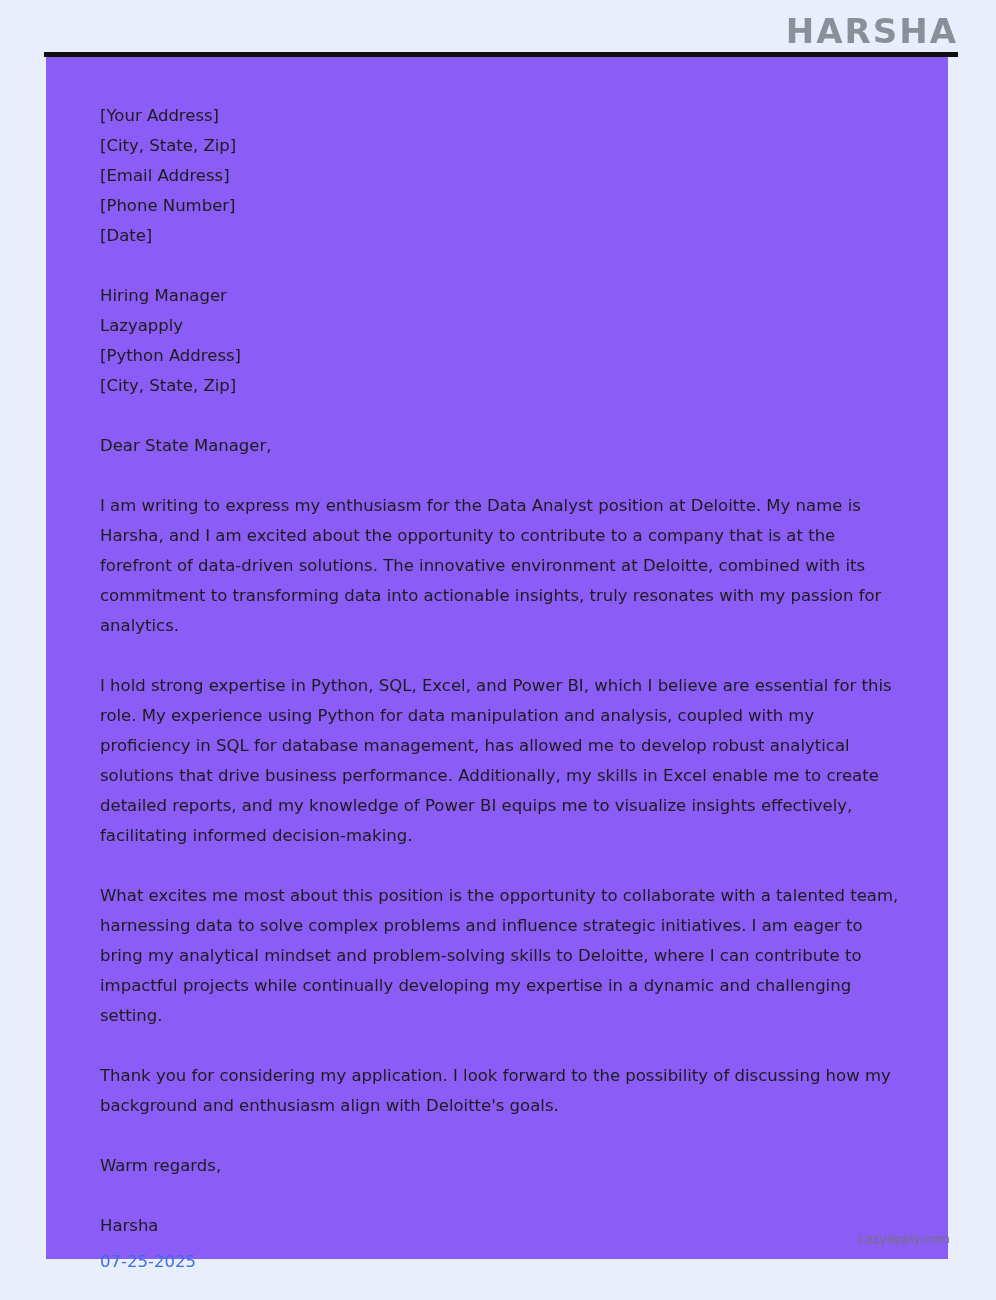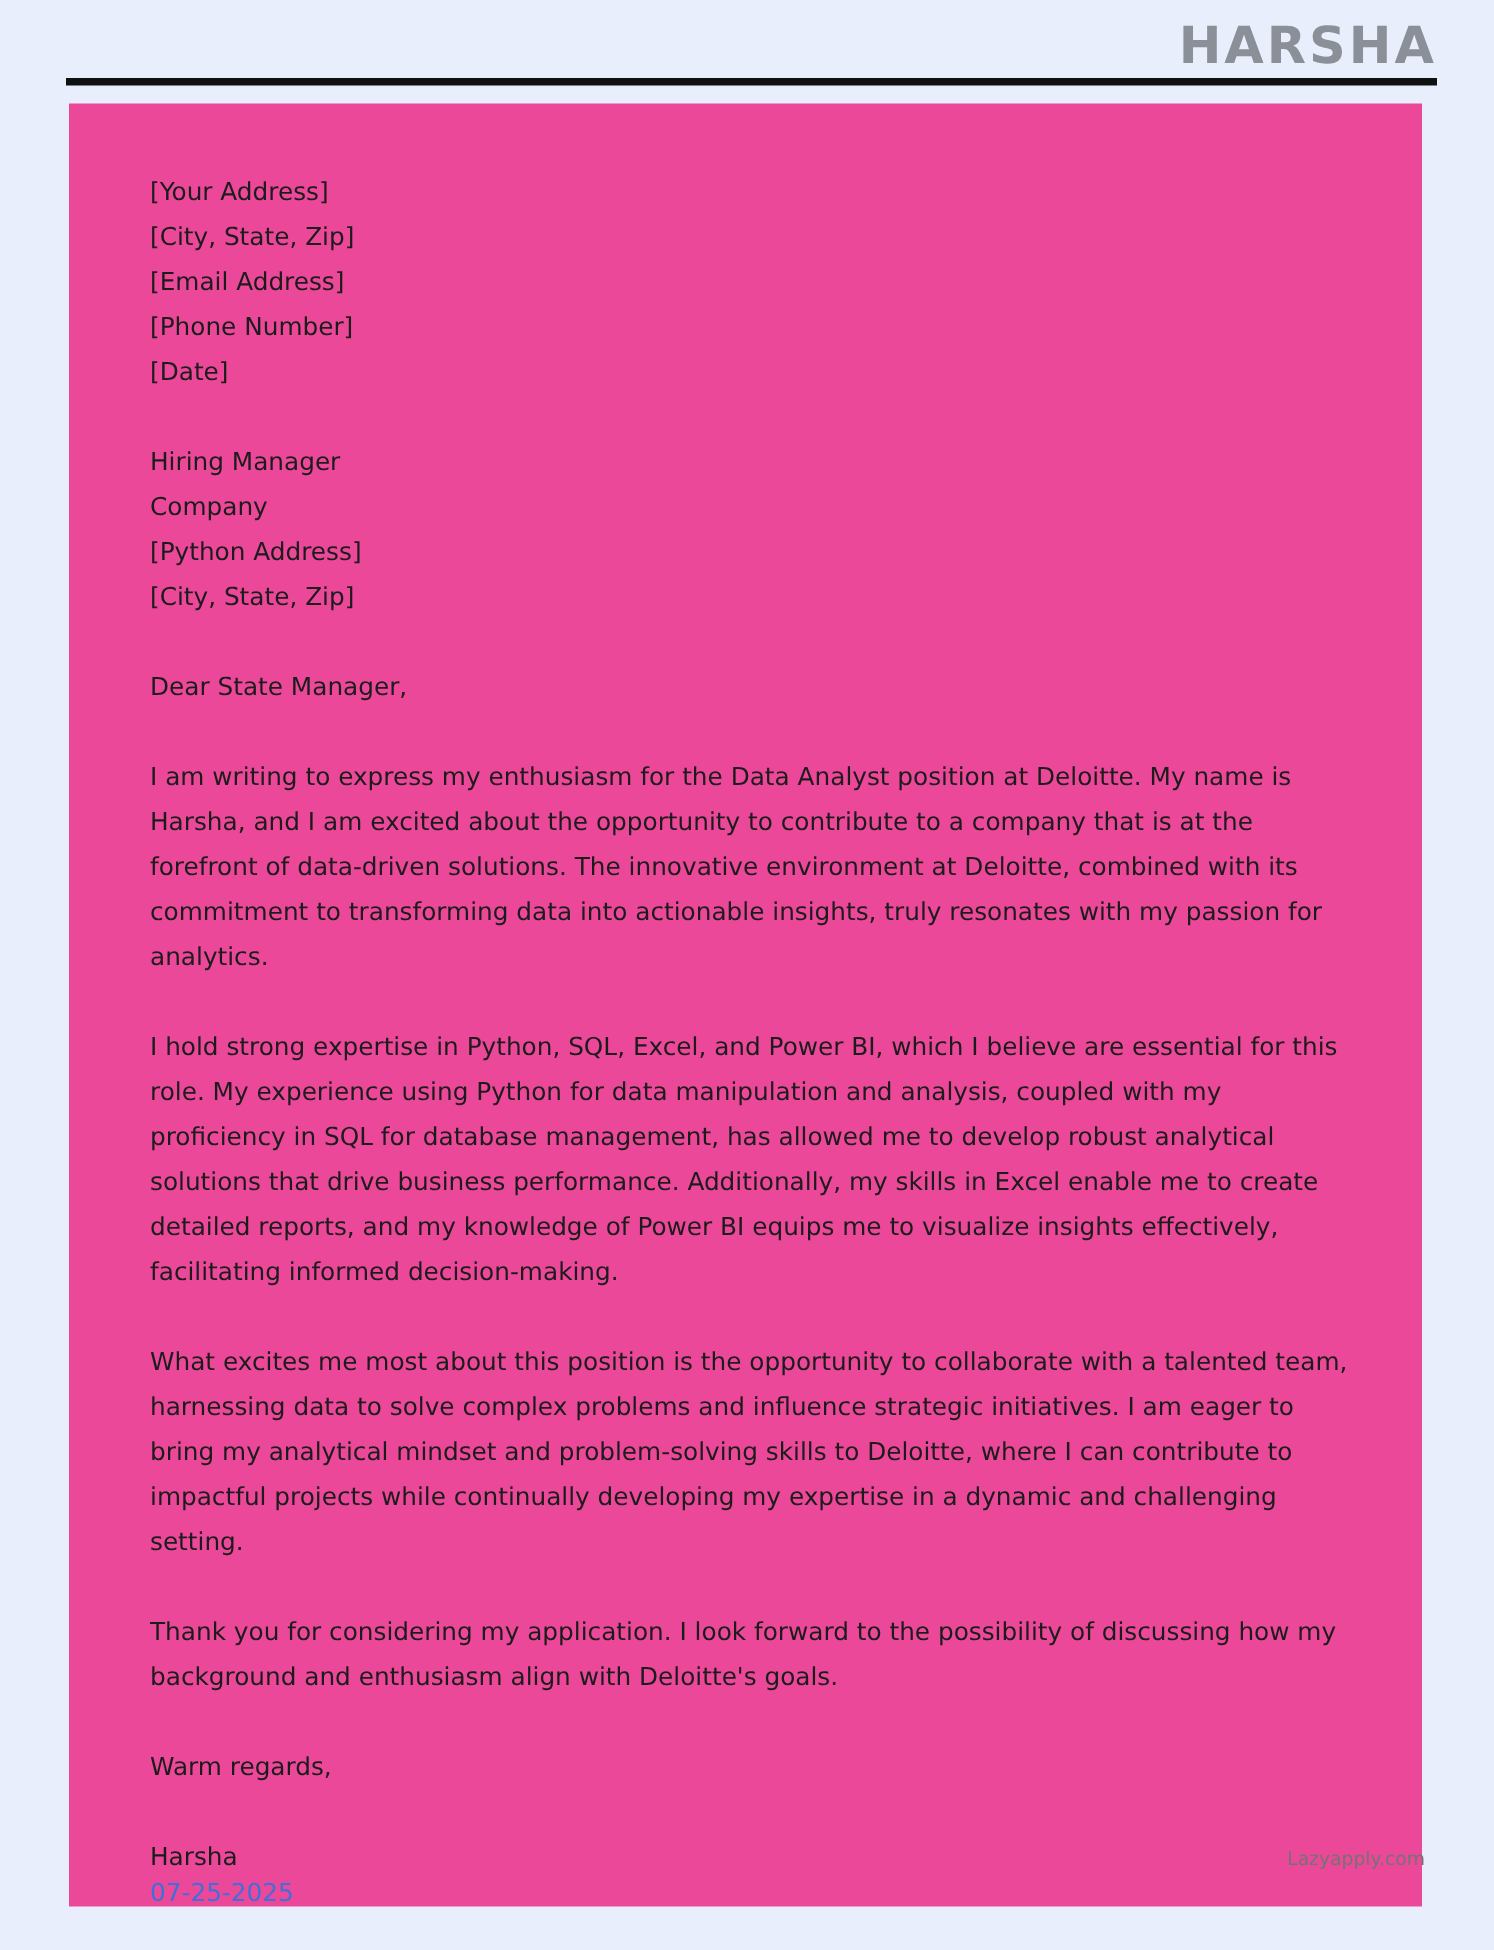--- a/index.html
+++ b/index.html
@@ -38,23 +38,22 @@
     right: 38px;
     height: 5px;
     background: #101010;
   }
   .sheet {
     position: absolute;
     top: 57px;
     left: 46px;
     width: 902px;
     height: 1202px;
-    background: #ec4899;
+    background: #8b5cf6;
     box-sizing: border-box;
-    margin-top: 12px;
   }
   .body-text {
     position: absolute;
     top: 44px;
     left: 54px;
     width: 800px;
     font-size: 16.5px;
     line-height: 30px;
     color: #1c1c1c;
   }
@@ -105,21 +104,21 @@
         <div class="addr-line">[City, State, Zip]</div>
         <div class="addr-line">[Email Address]</div>
         <div class="addr-line">[Phone Number]</div>
         <div class="addr-line">[Date]</div>
       </div>
 
       <div class="blank"></div>
 
       <div>
         <div class="addr-line">Hiring Manager</div>
-        <div class="addr-line">Company</div>
+        <div class="addr-line">Lazyapply</div>
         <div class="addr-line">[Python Address]</div>
         <div class="addr-line">[City, State, Zip]</div>
       </div>
 
       <div class="blank"></div>
 
       <p class="para">Dear State Manager,</p>
 
       <p class="para">I am writing to express my enthusiasm for the Data Analyst position at Deloitte. My name is Harsha, and I am excited about the opportunity to contribute to a company that is at the forefront of data-driven solutions. The innovative environment at Deloitte, combined with its commitment to transforming data into actionable insights, truly resonates with my passion for analytics.</p>
       <p class="para">I hold strong expertise in Python, SQL, Excel, and Power BI, which I believe are essential for this role. My experience using Python for data manipulation and analysis, coupled with my proficiency in SQL for database management, has allowed me to develop robust analytical solutions that drive business performance. Additionally, my skills in Excel enable me to create detailed reports, and my knowledge of Power BI equips me to visualize insights effectively, facilitating informed decision-making.</p>

